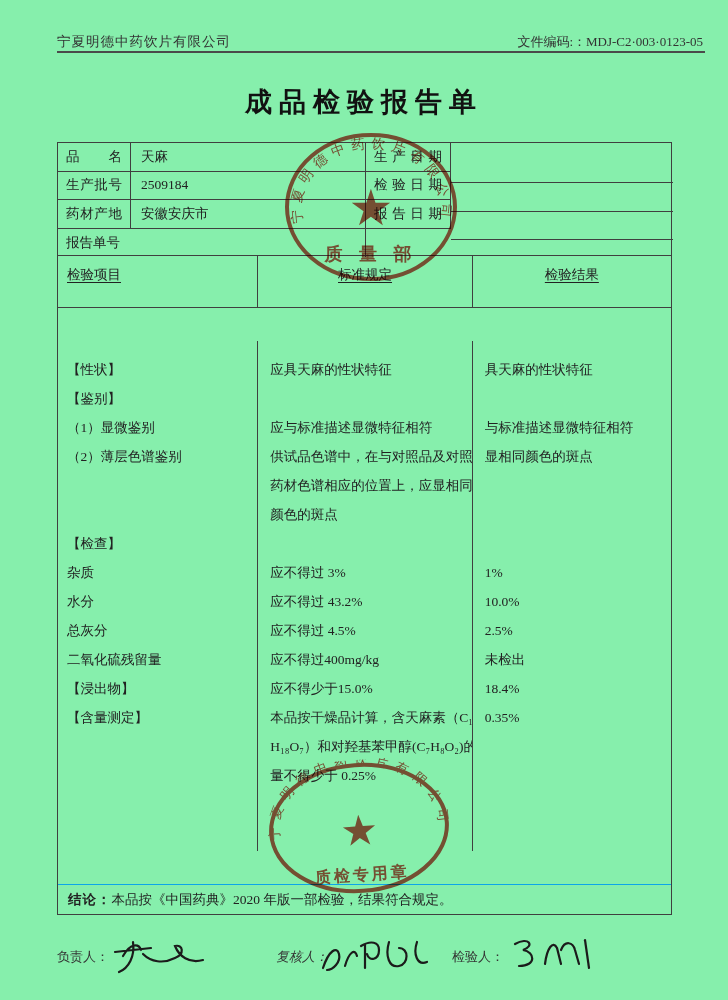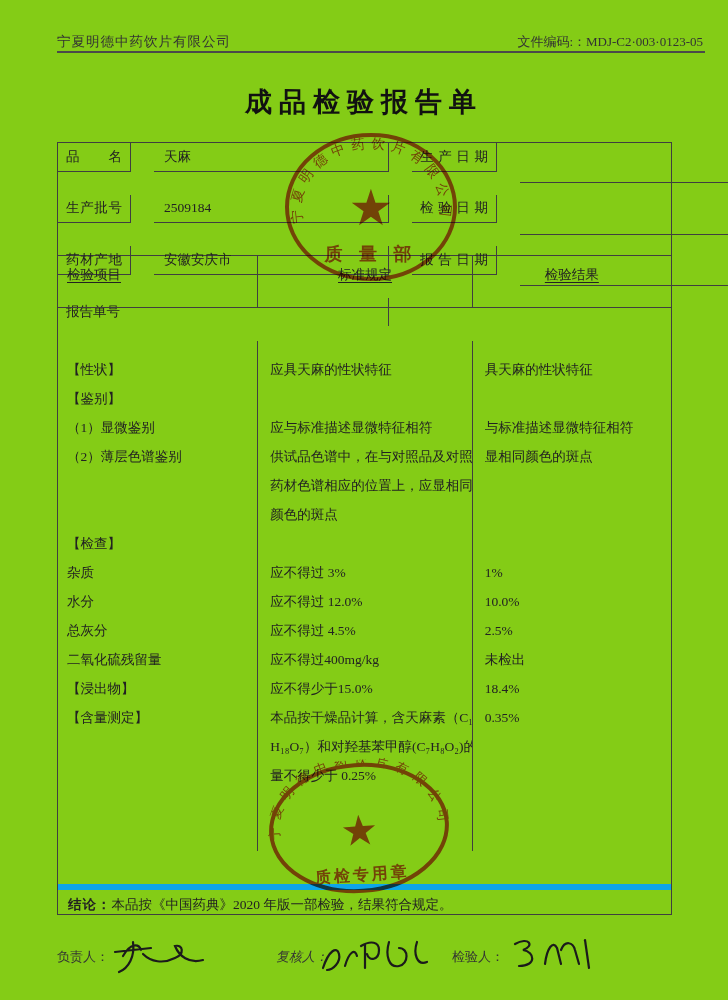--- a/index.html
+++ b/index.html
@@ -1,32 +1,32 @@
 <!DOCTYPE html>
 <html><head>
 <meta charset="utf-8">
 <style>
   html,body{margin:0;padding:0;background:#ffffff;}
-  .page{position:relative;width:728px;height:1000px;background:#84cc16;overflow:hidden;
+  .page{position:relative;width:728px;height:1000px;background:#86efac;overflow:hidden;
         font-family:"Liberation Serif","DejaVu Serif",serif;color:#222;}
 
   
   .hdr-company{position:absolute;left:57px;top:33px;font-size:13.5px;letter-spacing:1px;color:#333;}
   .hdr-code{position:absolute;right:25px;top:33px;font-size:13px;color:#333;}
   .hdr-rule{position:absolute;left:57px;top:51px;width:648px;height:2px;background:#4a4a4a;}
 
   
   .title{position:absolute;left:0;top:84px;width:728px;text-align:center;
          font-size:27px;font-weight:bold;letter-spacing:7px;color:#111;}
 
   
   .info-table{position:absolute;left:57px;top:142px;width:615px;height:114px;
               display:grid;grid-template-columns:73px 235px 85px 222px;
               grid-template-rows:repeat(4,28.5px);
-              border:1px solid #3f3f3f;box-sizing:border-box;font-size:13.5px;gap:23px;}
+              border:1px solid #3f3f3f;box-sizing:border-box;font-size:13.5px;}
   .info-cell{border-right:1px solid #3f3f3f;border-bottom:1px solid #3f3f3f;
              display:flex;align-items:center;box-sizing:border-box;padding:0 8px;overflow:hidden;}
   .info-cell.last-col{border-right:none;margin-top:39px;}
   .info-cell.last-row{border-bottom:none;}
   .info-label span{display:block;width:100%;text-align:justify;text-align-last:justify;}
   .info-value{padding-left:10px;}
   .span2{grid-column:span 2;}
 
   
   .main-table{position:absolute;left:57px;top:256px;width:615px;height:659px;
@@ -37,21 +37,21 @@
   .mh-cell u{text-decoration:underline;text-underline-offset:3px;}
   .mh-items{width:201px;border-right:1px solid #3f3f3f;padding-left:9px;}
   .mh-standard{width:215px;border-right:1px solid #3f3f3f;text-align:center;}
   .mh-result{width:199px;text-align:center;}
   .main-body{display:flex;flex:1 1 auto;min-height:0;}
   .ins-col{box-sizing:border-box;padding-top:14px;overflow:hidden;font-family:Liberation Serif, serif;}
   .col-items{width:201px;border-right:1px solid #3f3f3f;padding-left:9px;}
   .col-standard{width:215px;border-right:1px solid #3f3f3f;padding-left:12px;}
   .col-result{width:199px;padding-left:12px;}
   .ins-line{height:29px;line-height:29px;white-space:nowrap;}
-  .concl-row{flex:none;height:30px;border-top:6px solid #0ea5e9;box-sizing:border-box;
+  .concl-row{flex:none;height:30px;border-top:1px solid #0ea5e9;box-sizing:border-box;
              line-height:29px;padding-left:10px;white-space:nowrap;}
   .concl-row b{letter-spacing:1px;}
 
   
   .sig-row{position:absolute;left:57px;top:930px;width:615px;height:55px;font-size:13px;}
   .sig-label{position:absolute;top:18px;color:#333;}
   .sig-svg{position:absolute;top:2px;}
 
   
   .stamp{position:absolute;mix-blend-mode:multiply;opacity:.92;}
@@ -126,21 +126,21 @@
         </div>
       <div class="ins-col col-standard">
           <div class="ins-line">应具天麻的性状特征</div>
           <div class="ins-line"></div>
           <div class="ins-line">应与标准描述显微特征相符</div>
           <div class="ins-line">供试品色谱中，在与对照品及对照</div>
           <div class="ins-line">药材色谱相应的位置上，应显相同</div>
           <div class="ins-line">颜色的斑点</div>
           <div class="ins-line"></div>
           <div class="ins-line">应不得过 3%</div>
-          <div class="ins-line">应不得过 12.0%</div>
+          <div class="ins-line">应不得过 43.2%</div>
           <div class="ins-line">应不得过 4.5%</div>
           <div class="ins-line">应不得过400mg/kg</div>
           <div class="ins-line">应不得少于15.0%</div>
           <div class="ins-line">本品按干燥品计算，含天麻素（C₁₃</div>
           <div class="ins-line">H₁₈O₇）和对羟基苯甲醇(C₇H₈O₂)的总</div>
           <div class="ins-line">量不得少于 0.25%</div>
         </div>
       <div class="ins-col col-result">
           <div class="ins-line">具天麻的性状特征</div>
           <div class="ins-line"></div>

